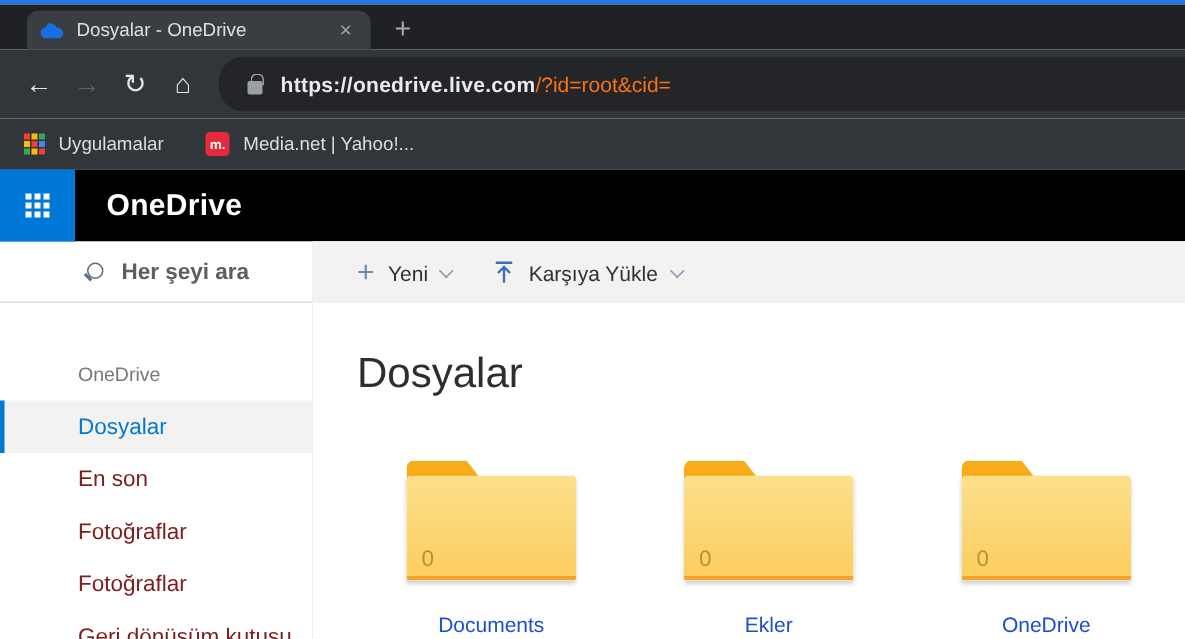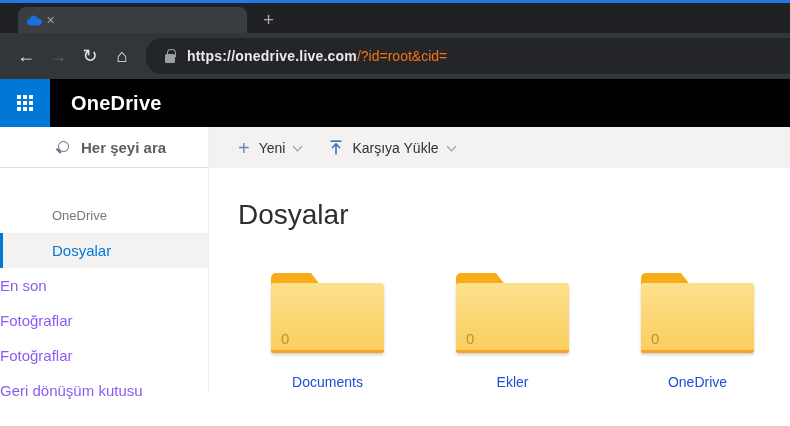--- a/index.html
+++ b/index.html
@@ -45,22 +45,22 @@
   .brand { color:#fff; font-size:20px; font-weight:bold; margin-left:21px; letter-spacing:.2px; }
 
   
   .page { display:flex; height:265px; background:#fff; }
   .sidebar { width:211px; border-right:1px solid #F0EEEC; }
   .search-row { height:41px; display:flex; align-items:center; padding-left:55px;
                 border-bottom:1px solid #E1DFDD;font-weight:bold; }
   .search-label { color:#605E5C; font-size:15px; margin-left:13px; }
   .section-label { color:#797775; font-size:13px; padding-left:52px; margin-top:40px; }
   .nav-items { margin-top:10px; }
-  .nav-item { height:35px; display:flex; align-items:center; 
-              font-size:15px; color:#8b5cf6; }
+  .nav-item { height:35px; display:flex; align-items:center; padding-left:52px;
+              font-size:15px; color:#7f1d1d; }
   .nav-item.selected { background:#F3F2F1; color:#0078D4; border-left:3px solid #0078D4; padding-left:49px; }
 
   .main { flex:1; position:relative; background:#fff; }
   .cmdbar { height:41px; background:#F3F2F1; display:flex; align-items:center; padding-left:29px; }
   .cmd { display:flex; align-items:center; margin-right:28px; }
   .cmd-plus { color:#7189AE; font-size:20px; font-weight:300; line-height:1; margin-right:9px; }
   .cmd-label { color:#323130; font-size:14px; }
   .chev { width:7px; height:7px; border-right:1.5px solid #8A97A8; border-bottom:1.5px solid #8A97A8;
           transform:rotate(45deg); margin:-3px 0 0 9px; }
   .up-icon { margin-right:9px; }
@@ -91,37 +91,58 @@
 
 <div class="screen">
 
   <div class="top-accent"></div>
 
   <div class="tabstrip">
     <div class="tab">
       <svg width="16" height="11" viewBox="0 0 16 11">
         <path d="M6.5 0.5c2 0 3.6 1.2 4.2 2.9 2.4 0 4.3 1.6 4.3 3.7 0 2.1-1.8 3.4-3.9 3.4H4.2C1.9 10.5 0 9 0 6.9 0 5 1.5 3.6 3.4 3.4 4 1.7 5 0.5 6.5 0.5z" fill="#1A6FE0"></path>
       </svg>
+      <span class="tab-title">Dosyalar - OneDrive</span>
       <span class="tab-close">✕</span>
     </div>
     <div class="newtab">+</div>
   </div>
 
   <div class="toolbar">
     <div class="navbtn">←</div>
     <div class="navbtn disabled">→</div>
     <div class="navbtn">↻</div>
     <div class="navbtn">⌂</div>
     <div class="omnibox">
       <span class="lock"></span>
       <span class="url-base">https://onedrive.live.com</span>
       <span class="url-path">/?id=root&amp;cid=</span>
     </div>
   </div>
 
+  <div class="bookmarks">
+    <div class="bm">
+      <span class="waffle-multi">
+        <i style="background:#EA4335"></i>
+          <i style="background:#FBBC05"></i>
+          <i style="background:#34A853"></i>
+        <i style="background:#FBBC05"></i>
+          <i style="background:#EA4335"></i>
+          <i style="background:#4285F4"></i>
+        <i style="background:#34A853"></i>
+          <i style="background:#FBBC05"></i>
+          <i style="background:#EA4335"></i>
+      </span>
+      <span class="bm-label">Uygulamalar</span>
+    </div>
+    <div class="bm">
+      <span class="mn-fav">m.</span>
+      <span class="bm-label">Media.net | Yahoo!...</span>
+    </div>
+  </div>
 
   <div class="od-header">
     <div class="launcher">
       <span class="waffle-white">
         <i></i>
           <i></i>
           <i></i>
           <i></i>
           <i></i>
           <i></i>

